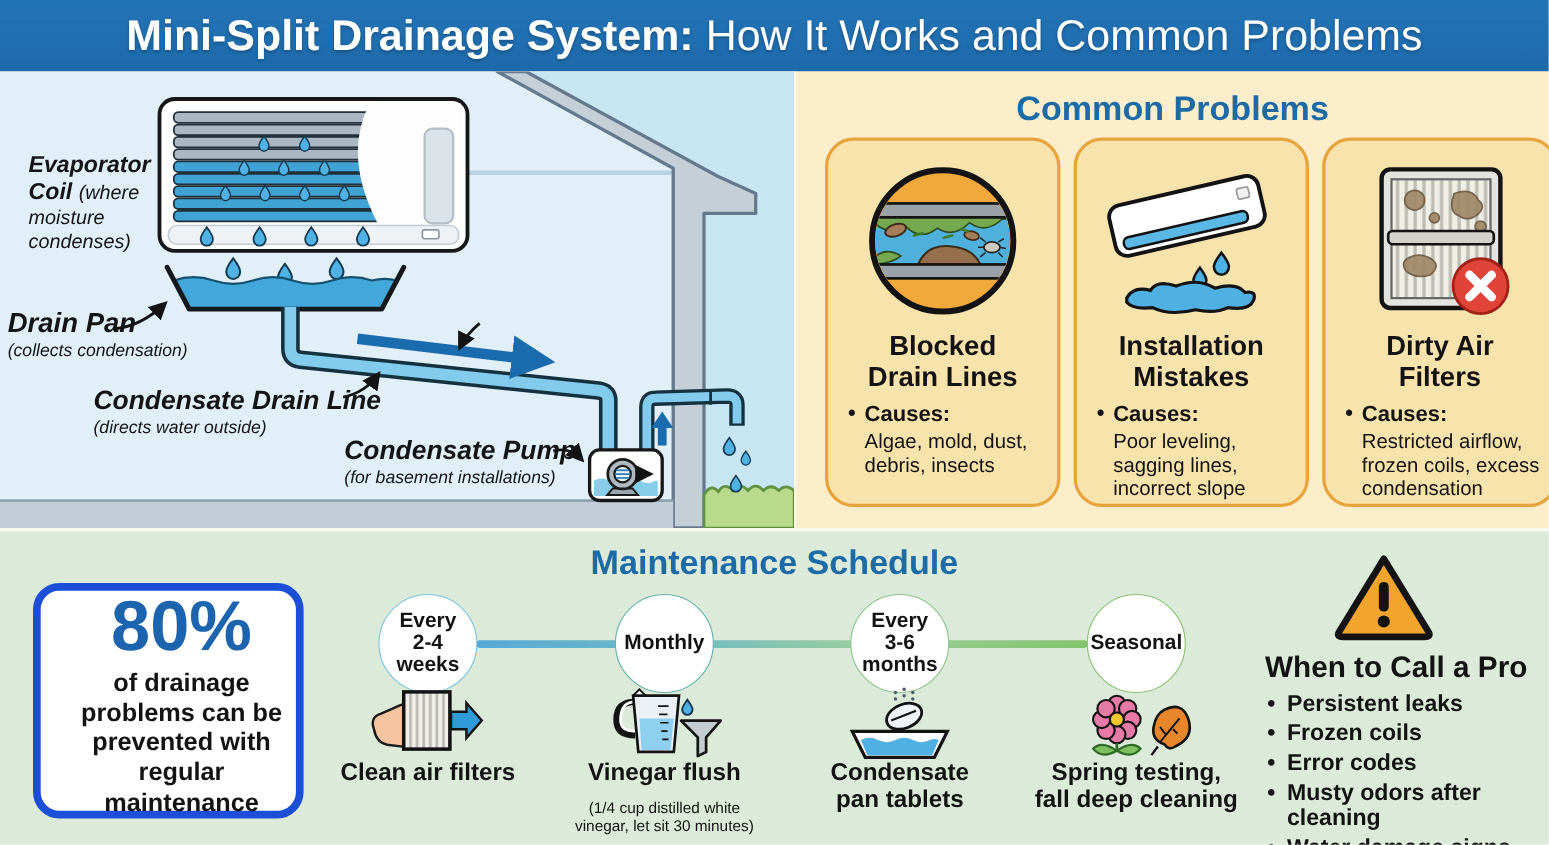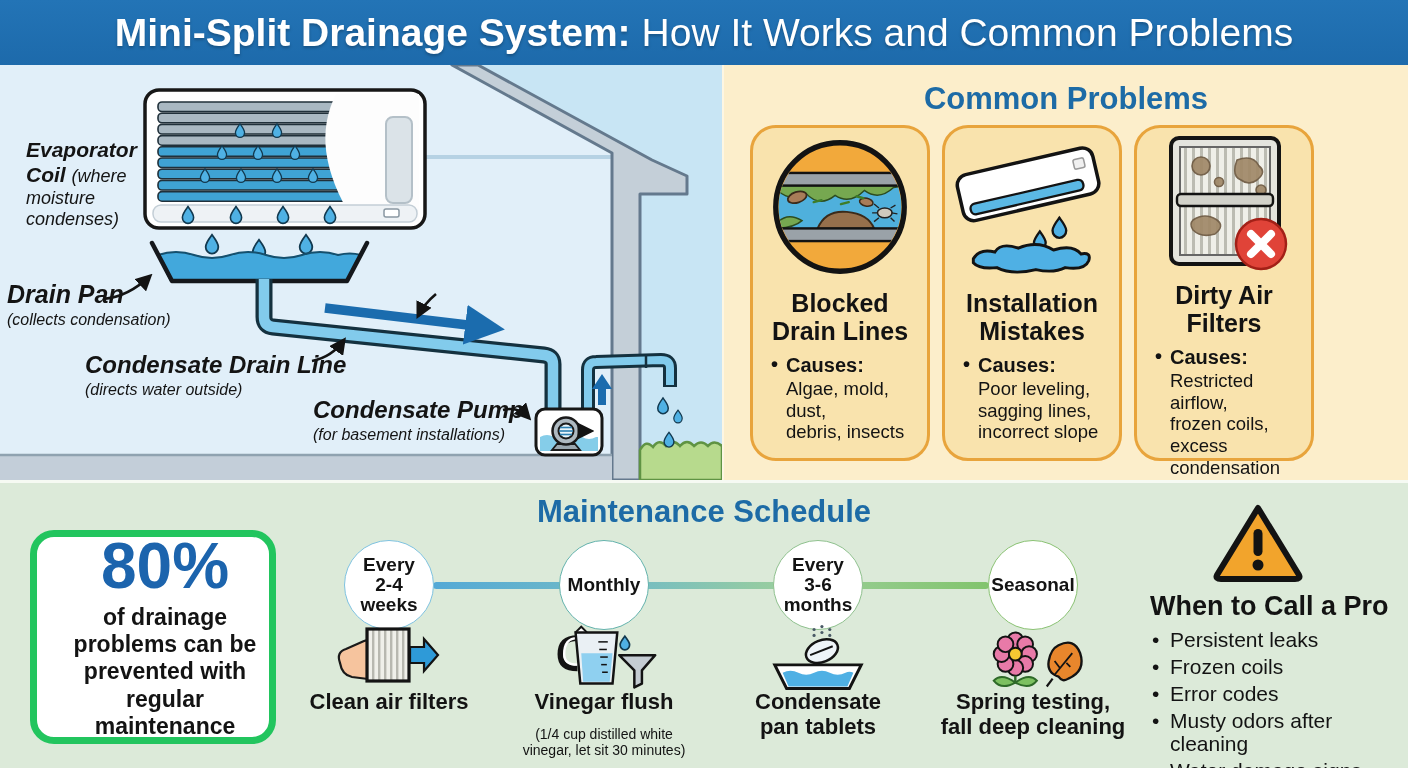--- a/index.html
+++ b/index.html
@@ -20,47 +20,47 @@
   .lab-pan .note,.lab-line .note,.lab-pump .note{font-size:16px;margin-top:2px;}
   .lab-line{left:85px;top:286px;}
   .lab-line b{font-size:24px;}
   .lab-pump{left:313px;top:331px;}
   .lab-pump b{font-size:24px;}
   .lab-slope{left:437px;top:188px;width:120px;font-size:20px;font-weight:700;line-height:1.15;}
   
   .problems{position:relative;flex:1;background:#fceecb;border-left:2px solid #fdf6e2;}
   .problems h2{margin:0;position:absolute;top:16px;left:0;width:100%;text-align:center;font-size:31px;font-weight:700;color:#1d6ba6;}
   .cards{position:absolute;left:26px;top:60px;display:flex;gap:12px;}
-  .card{width:180px;height:336px;box-sizing:border-box;background:#f9e3ad;border:3px solid #e8a43c;border-radius:26px;display:flex;flex-direction:column;align-items:center;}
+  .card{width:214px;height:336px;box-sizing:border-box;background:#f9e3ad;border:3px solid #e8a43c;border-radius:26px;display:flex;flex-direction:column;align-items:center;padding-top:12px;}
   .card .icon-wrap{height:158px;display:flex;align-items:center;justify-content:center;}
   .card .ctitle{font-size:25px;font-weight:700;line-height:1.1;text-align:center;white-space:pre-line;color:#131313;margin-top:4px;}
   .card .causes{align-self:stretch;margin-top:9px;padding:0 10px 0 18px;color:#131313;}
   .card .causes .clabel{position:relative;display:block;font-size:20px;font-weight:700;padding-left:15px;}
   .card .causes .clabel::before{content:"\2022";position:absolute;left:0;top:-1px;}
   .card .causes .ctext{font-size:18.5px;line-height:1.17;white-space:pre-line;padding-left:15px;margin-top:1px;}
   
   .bottom{position:absolute;left:0;top:480px;width:1408px;height:288px;background:#dcead9;border-top:3px solid #f6faf3;box-sizing:border-box;}
   .bottom h2{margin:0;position:absolute;top:11px;left:0;width:100%;text-align:center;font-size:31px;font-weight:700;color:#1d6ba6;}
-  .stat{position:absolute;left:30px;top:47px;width:246px;height:214px;box-sizing:border-box;background:#fff;border:7px solid #22c55e;border-radius:24px;display:flex;flex-direction:column;align-items:center;justify-content:center;text-align:center;padding-left:24px;}
+  .stat{position:absolute;left:30px;top:47px;width:246px;height:214px;box-sizing:border-box;background:#fff;border:7px solid #1d4ed8;border-radius:24px;display:flex;flex-direction:column;align-items:center;justify-content:space-between;text-align:center;padding-left:24px;}
   .stat .pct{font-size:64px;font-weight:700;color:#1c64ad;line-height:1;}
   .stat .stext{font-size:23px;font-weight:700;color:#131313;line-height:1.18;width:212px;margin-top:6px;}
   .tl-line{position:absolute;left:433px;top:99px;width:556px;height:7px;border-radius:4px;background:linear-gradient(90deg,#54a9d6 0%,#74bcc4 35%,#9ccf9b 65%,#82c46d 100%);}
   .tl-circle{position:absolute;top:57px;width:90px;height:90px;box-sizing:border-box;border:1px solid #d946ef;border-radius:50%;background:#fff;display:flex;align-items:center;justify-content:center;text-align:center;font-size:19px;font-weight:700;color:#131313;line-height:1.05;white-space:pre-line;}
   .tl-c0{left:344px;}.tl-c1{left:559px;}.tl-c2{left:773px;}.tl-c3{left:988px;}
   .tl-icon{position:absolute;top:140px;width:110px;display:flex;justify-content:center;}
   .ti-0{left:334px;}.ti-1{left:549px;}.ti-2{left:763px;}.ti-3{left:978px;}
   .tl-label{position:absolute;top:206px;width:264px;text-align:center;color:#131313;}
   .tla-0{left:257px;}.tla-1{left:472px;text-align:center;}.tla-2{left:686px;}.tla-3{left:901px;}
   .tl-label .task{font-size:22px;font-weight:700;line-height:1.15;white-space:pre-line;}
   .tl-label .tnote{font-size:14px;line-height:1.15;white-space:pre-line;margin-top:12px;}
   .pro{position:absolute;left:1118px;top:18px;width:280px;}
   .pro .tri{display:flex;justify-content:center;}
   .pro h3{margin:8px 0 6px 0;font-size:27px;font-weight:700;color:#131313;text-align:left;padding-left:32px;}
   .pro ul{list-style:none;margin:0;padding:0 0 0 32px;}
-  .pro li{position:relative;padding-left:20px;font-size:21px;font-weight:400;color:#131313;line-height:1.1;margin-bottom:4px;white-space:pre-line;}
+  .pro li{position:relative;padding-left:20px;font-size:21px;font-weight:700;color:#131313;line-height:1.1;margin-bottom:4px;white-space:pre-line;}
   .pro li::before{content:"\2022";position:absolute;left:2px;top:0;}
 </style>
 </head>
 <body>
 
 <div class="header">
   <span class="t-strong">Mini-Split Drainage System:</span>
   <span class="t-rest">How It Works and Common Problems</span>
 </div>
 

